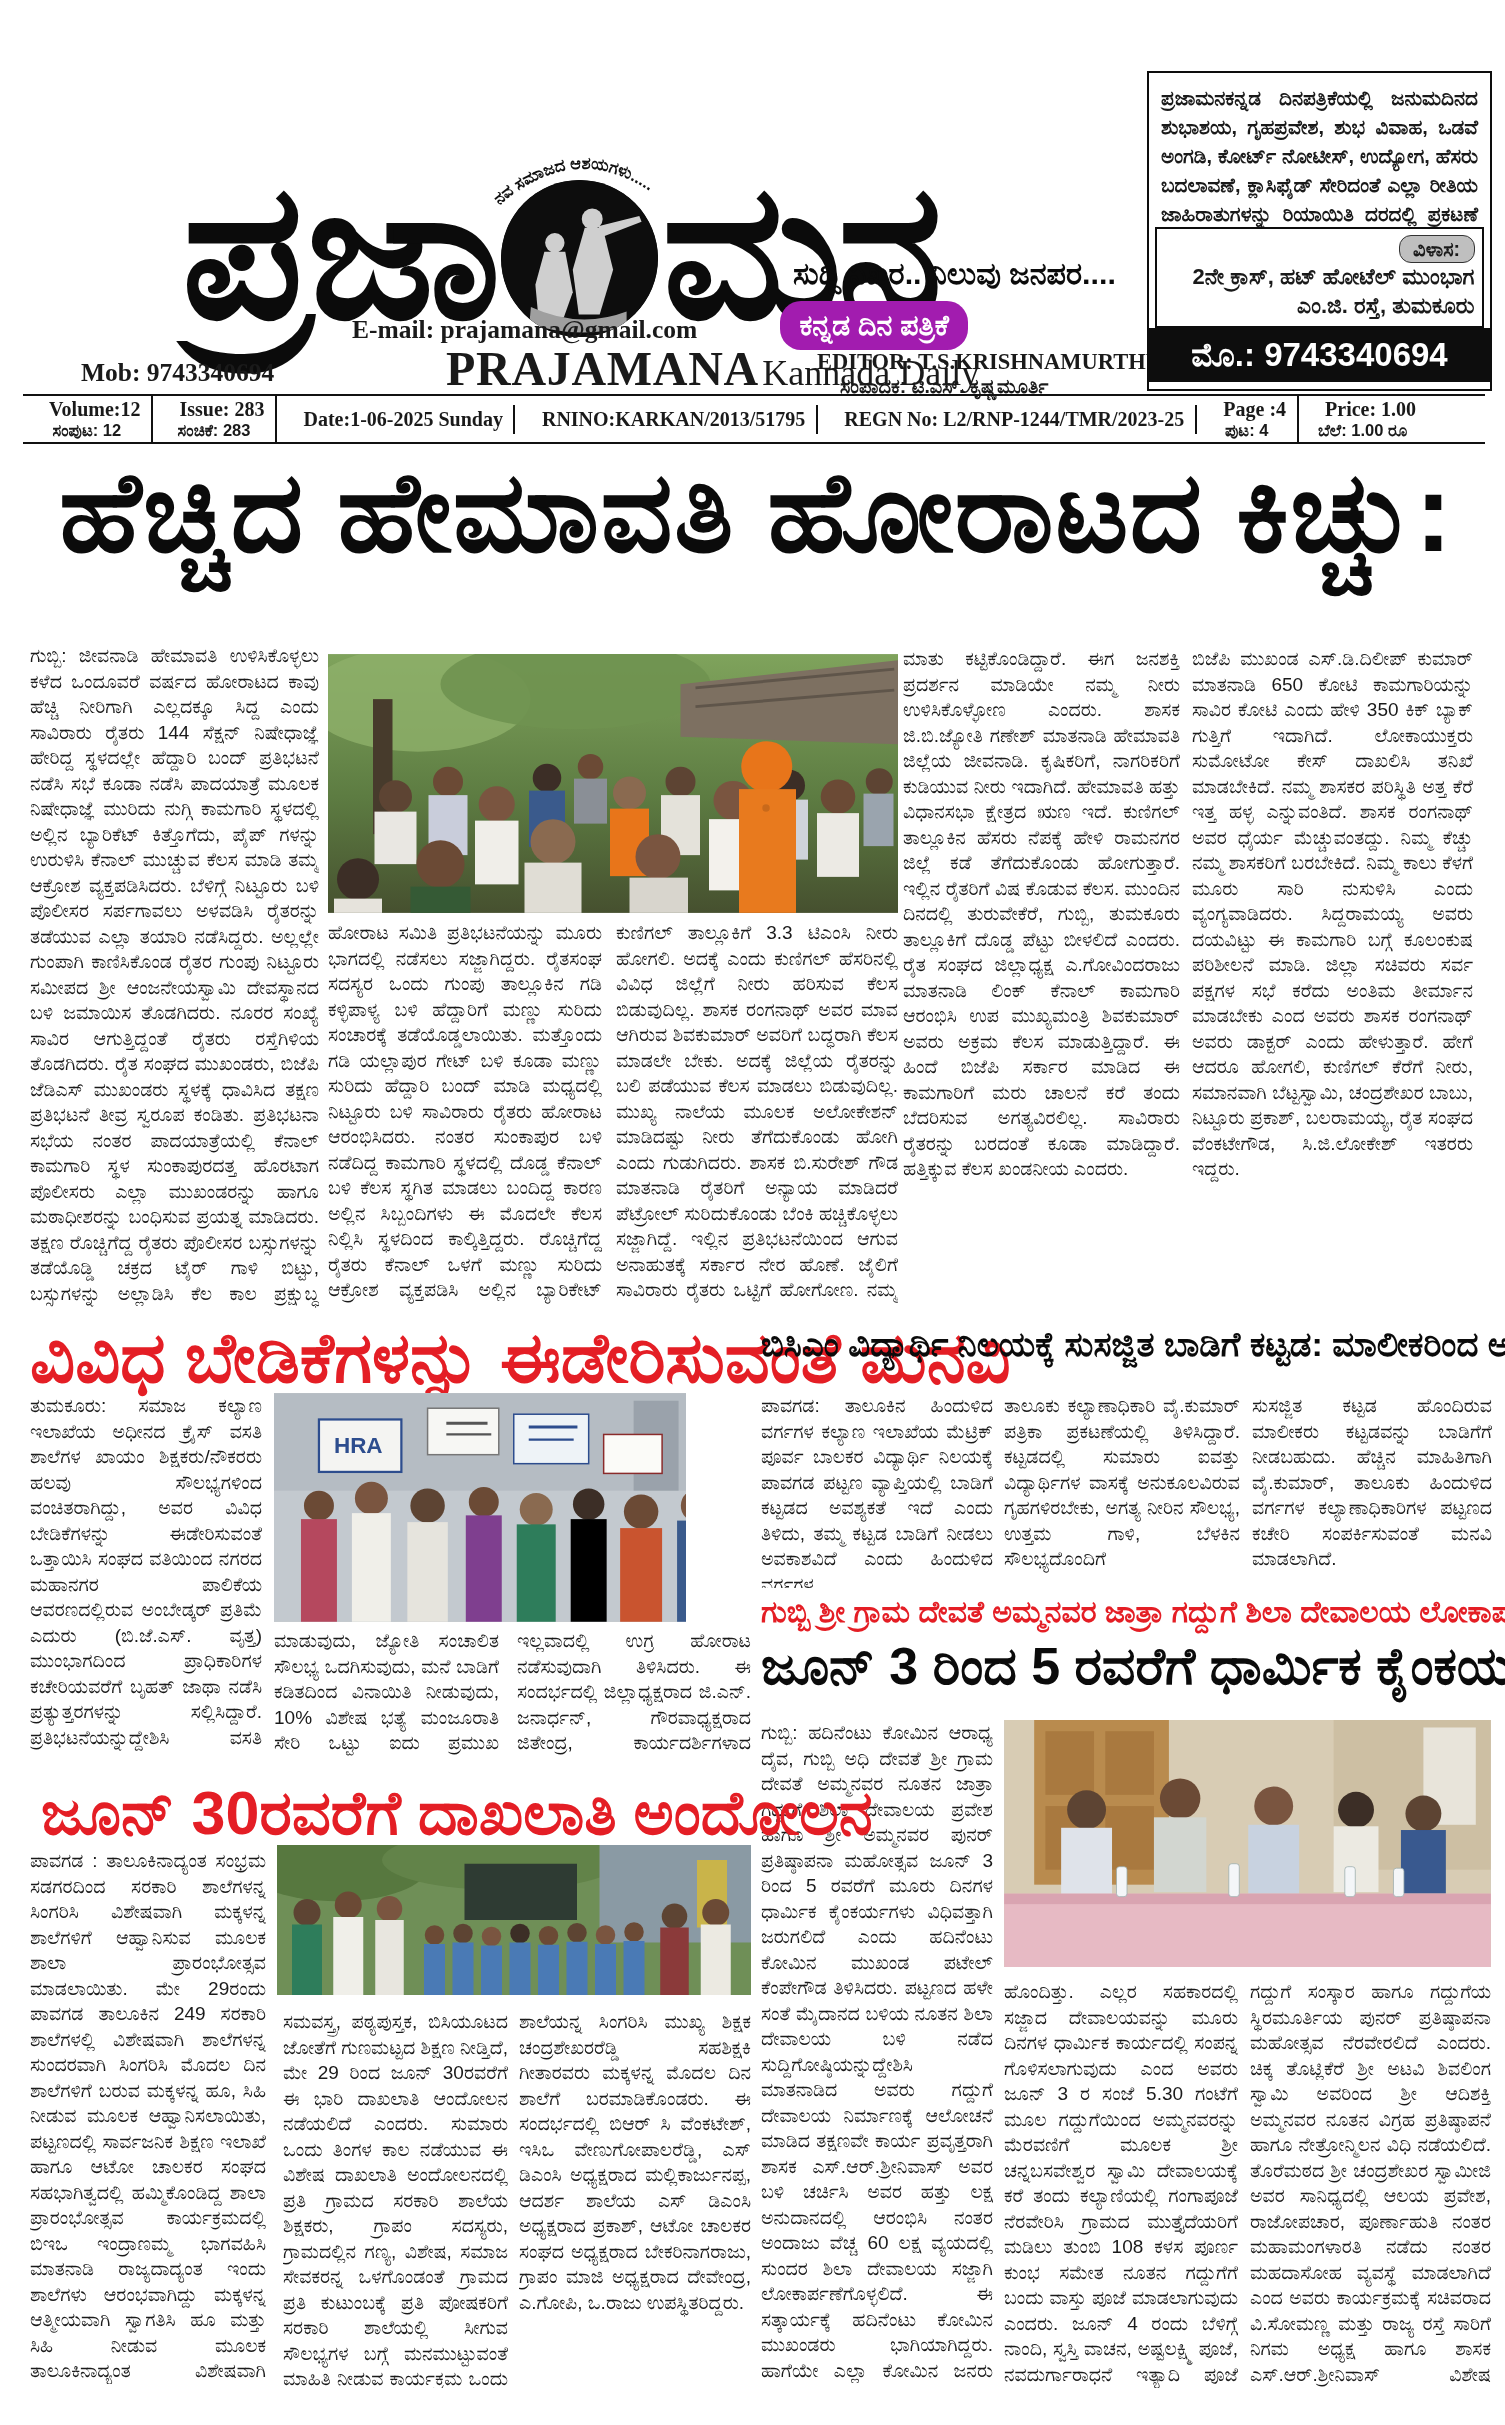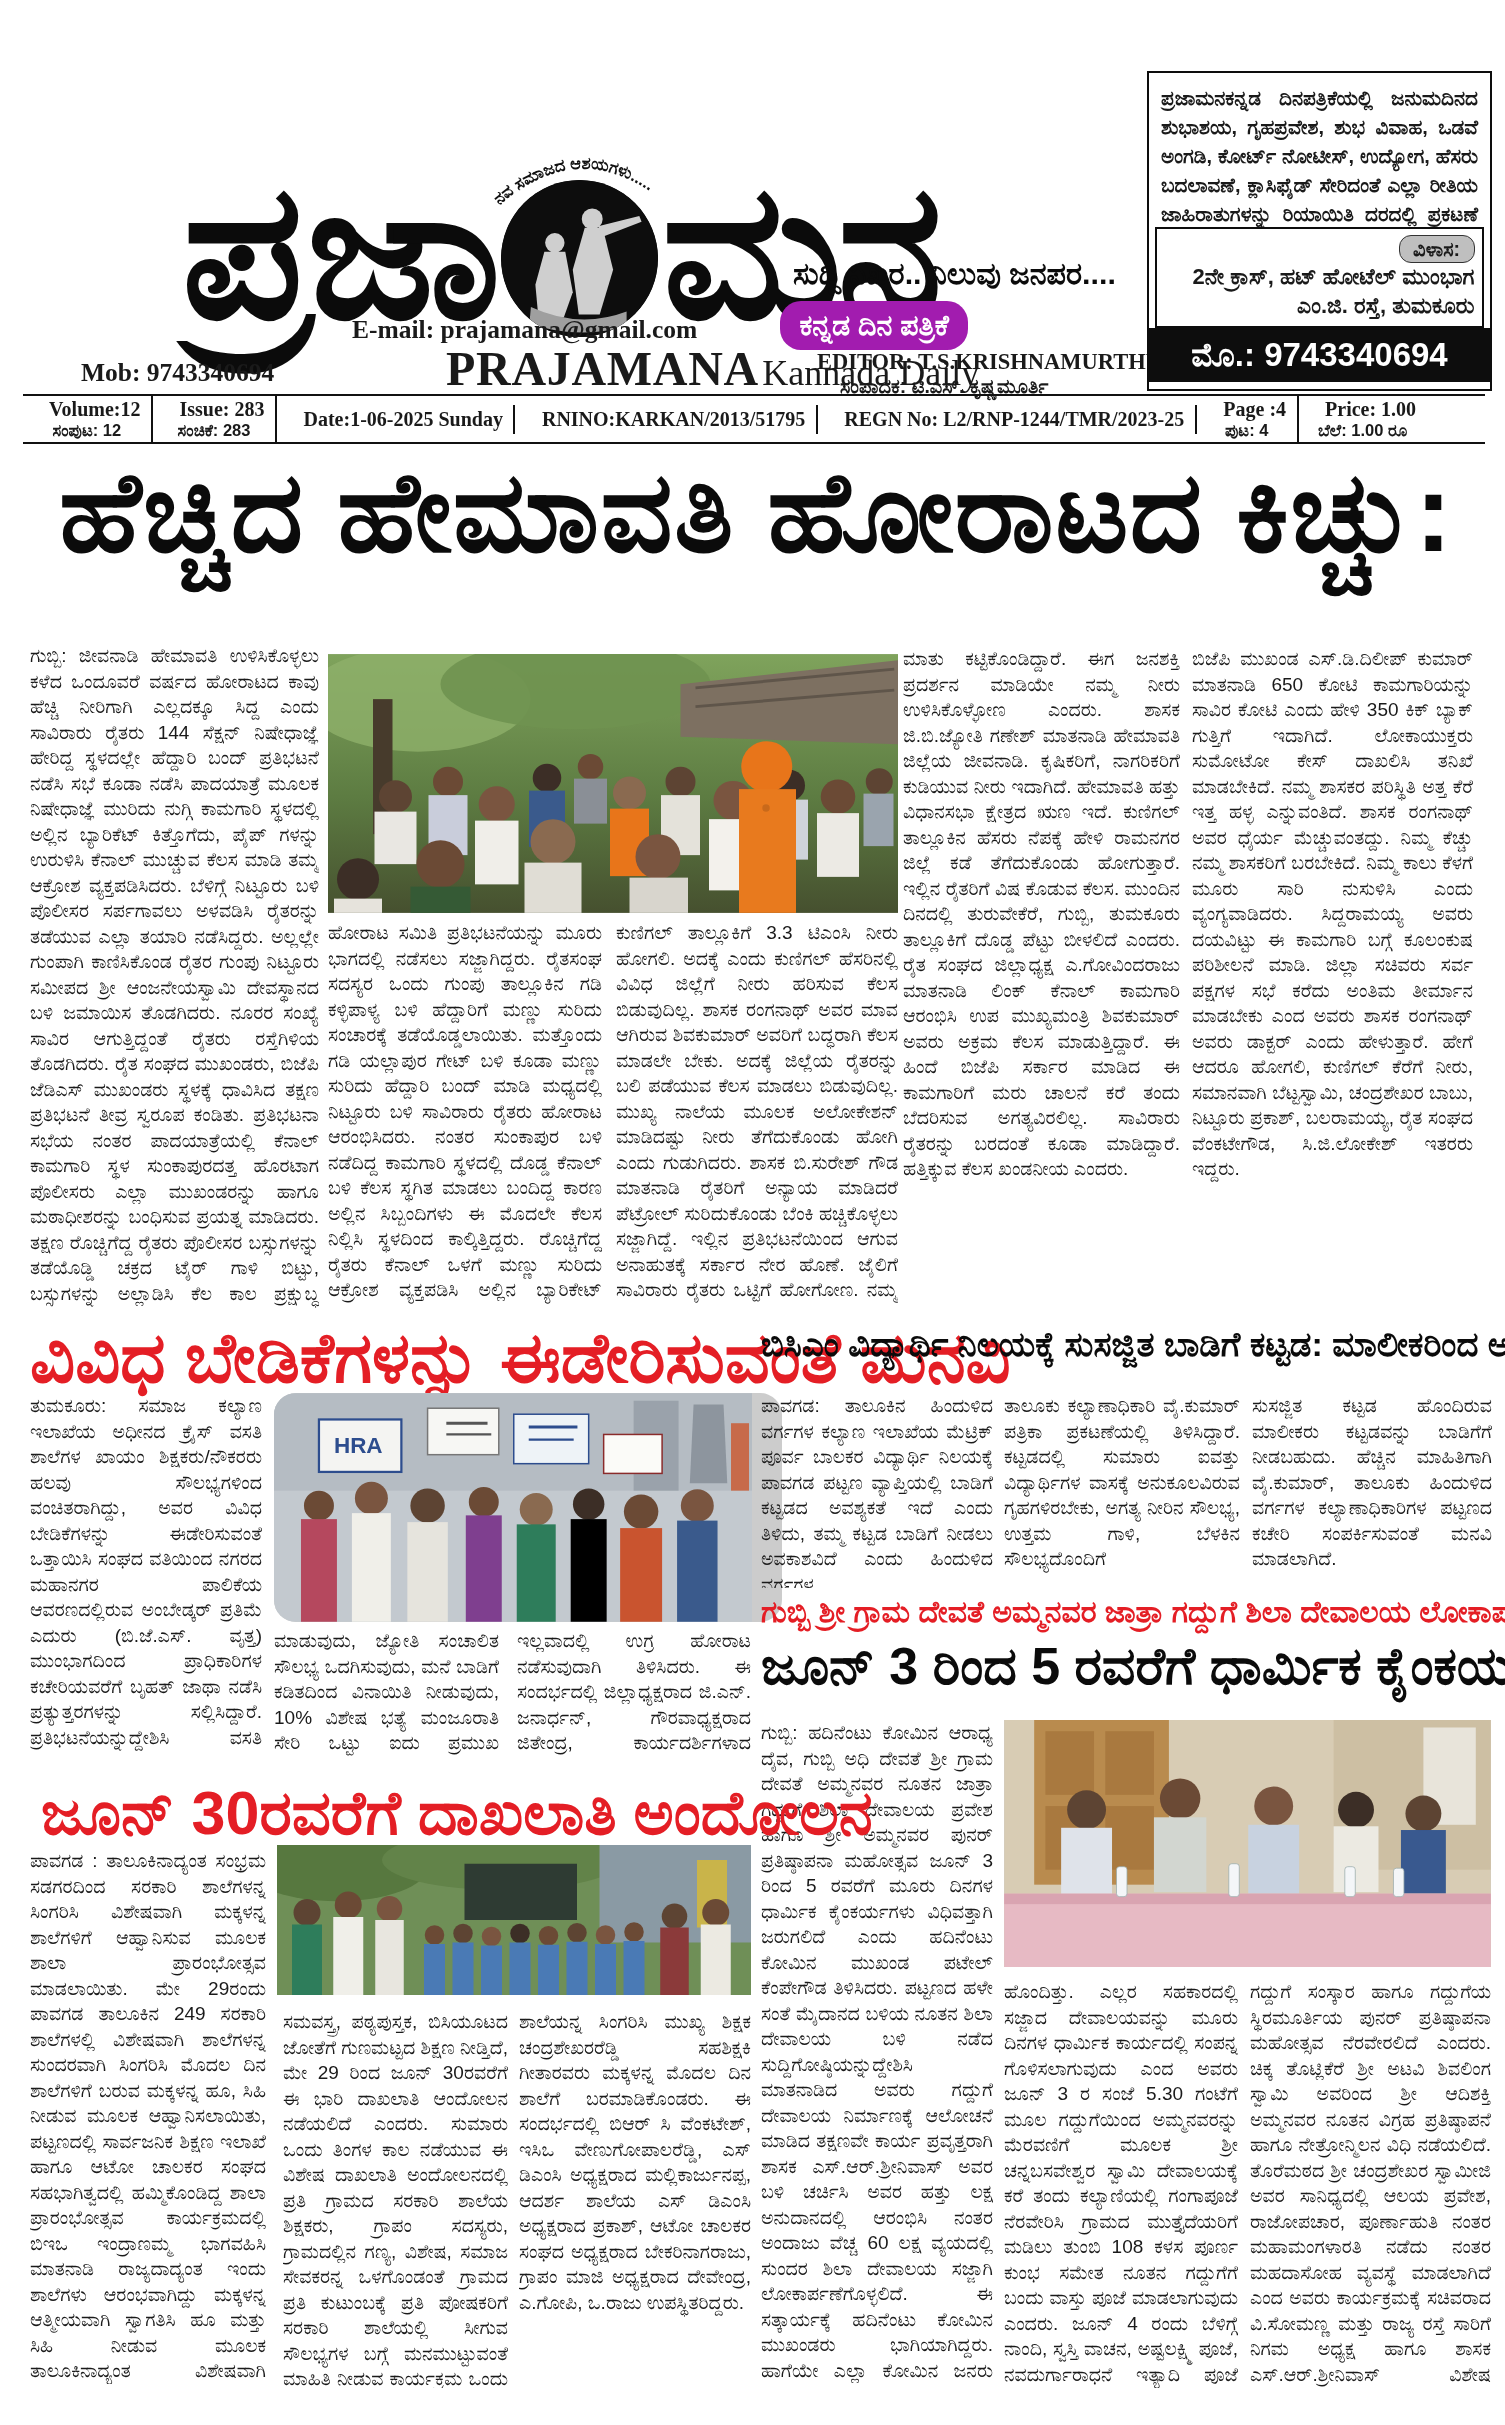--- a/index.html
+++ b/index.html
@@ -201,21 +201,21 @@
 
   <div class="abs colx" style="left:328px;top:920px;width:274px;height:388px;">ಹೋರಾಟ ಸಮಿತಿ ಪ್ರತಿಭಟನೆಯನ್ನು ಮೂರು ಭಾಗದಲ್ಲಿ ನಡೆಸಲು ಸಜ್ಜಾಗಿದ್ದರು. ರೈತಸಂಘ ಸದಸ್ಯರ ಒಂದು ಗುಂಪು ತಾಲ್ಲೂಕಿನ ಗಡಿ ಕಳ್ಳಿಪಾಳ್ಯ ಬಳಿ ಹೆದ್ದಾರಿಗೆ ಮಣ್ಣು ಸುರಿದು ಸಂಚಾರಕ್ಕೆ ತಡೆಯೊಡ್ಡಲಾಯಿತು. ಮತ್ತೊಂದು ಗಡಿ ಯಲ್ಲಾಪುರ ಗೇಟ್ ಬಳಿ ಕೂಡಾ ಮಣ್ಣು ಸುರಿದು ಹೆದ್ದಾರಿ ಬಂದ್ ಮಾಡಿ ಮಧ್ಯದಲ್ಲಿ ನಿಟ್ಟೂರು ಬಳಿ ಸಾವಿರಾರು ರೈತರು ಹೋರಾಟ ಆರಂಭಿಸಿದರು. ನಂತರ ಸುಂಕಾಪುರ ಬಳಿ ನಡೆದಿದ್ದ ಕಾಮಗಾರಿ ಸ್ಥಳದಲ್ಲಿ ದೊಡ್ಡ ಕೆನಾಲ್ ಬಳಿ ಕೆಲಸ ಸ್ಥಗಿತ ಮಾಡಲು ಬಂದಿದ್ದ ಕಾರಣ ಅಲ್ಲಿನ ಸಿಬ್ಬಂದಿಗಳು ಈ ಮೊದಲೇ ಕೆಲಸ ನಿಲ್ಲಿಸಿ ಸ್ಥಳದಿಂದ ಕಾಲ್ಕಿತ್ತಿದ್ದರು. ರೊಚ್ಚಿಗೆದ್ದ ರೈತರು ಕೆನಾಲ್ ಒಳಗೆ ಮಣ್ಣು ಸುರಿದು ಆಕ್ರೋಶ ವ್ಯಕ್ತಪಡಿಸಿ ಅಲ್ಲಿನ ಬ್ಯಾರಿಕೇಟ್ ಗಳನ್ನೂ ಕಿತ್ತೊಗೆದರು. ದೊಡ್ಡ ಪೈಪ್ ಉರುಳಿಸಿದರು. ಗುತ್ತಿಗೆದಾರರ ಜಿಸಿಬಿ ಯಂತ್ರಗಳನ್ನು ಬಳಸಿ ಮಣ್ಣು ಕೆನಾಲ್ ಗೆ ಸುರಿದರು. ಸ್ಥಳದಲ್ಲಿ ಡಿಸಿಎಂ ಶಿವಕುಮಾರ್ ಅವರ ಭಾವಚಿತ್ರ ಹಿಡಿದು ಧಿಕ್ಕಾರ ಕೂಗಿದರು. ಪ್ರತಿಭಟನೆಯಲ್ಲಿ ಶಾಸಕ ಎಂ.ಟಿ.ಕೃಷ್ಣಪ್ಪ ಮಾತನಾಡಿ</div>
   <div class="abs colx" style="left:616px;top:920px;width:282px;height:388px;">ಕುಣಿಗಲ್ ತಾಲ್ಲೂಕಿಗೆ 3.3 ಟಿಎಂಸಿ ನೀರು ಹೋಗಲಿ. ಅದಕ್ಕೆ ಎಂದು ಕುಣಿಗಲ್ ಹೆಸರಿನಲ್ಲಿ ವಿವಿಧ ಜಿಲ್ಲೆಗೆ ನೀರು ಹರಿಸುವ ಕೆಲಸ ಬಿಡುವುದಿಲ್ಲ. ಶಾಸಕ ರಂಗನಾಥ್ ಅವರ ಮಾವ ಆಗಿರುವ ಶಿವಕುಮಾರ್ ಅವರಿಗೆ ಬದ್ಧರಾಗಿ ಕೆಲಸ ಮಾಡಲೇ ಬೇಕು. ಅದಕ್ಕೆ ಜಿಲ್ಲೆಯ ರೈತರನ್ನು ಬಲಿ ಪಡೆಯುವ ಕೆಲಸ ಮಾಡಲು ಬಿಡುವುದಿಲ್ಲ. ಮುಖ್ಯ ನಾಲೆಯ ಮೂಲಕ ಅಲೋಕೇಶನ್ ಮಾಡಿದಷ್ಟು ನೀರು ತೆಗೆದುಕೊಂಡು ಹೋಗಿ ಎಂದು ಗುಡುಗಿದರು. ಶಾಸಕ ಬಿ.ಸುರೇಶ್ ಗೌಡ ಮಾತನಾಡಿ ರೈತರಿಗೆ ಅನ್ಯಾಯ ಮಾಡಿದರೆ ಪೆಟ್ರೋಲ್ ಸುರಿದುಕೊಂಡು ಬೆಂಕಿ ಹಚ್ಚಿಕೊಳ್ಳಲು ಸಜ್ಜಾಗಿದ್ದೆ. ಇಲ್ಲಿನ ಪ್ರತಿಭಟನೆಯಿಂದ ಆಗುವ ಅನಾಹುತಕ್ಕೆ ಸರ್ಕಾರ ನೇರ ಹೊಣೆ. ಜೈಲಿಗೆ ಸಾವಿರಾರು ರೈತರು ಒಟ್ಟಿಗೆ ಹೋಗೋಣ. ನಮ್ಮ ಹಕ್ಕು ಪ್ರತಿಪಾದಿಸಲು ಸ್ಥಳಕ್ಕೆ ಹೋಗೋಣ. ಶಾಂತಿಯುತ ಪ್ರತಿಭಟನೆ ನಡೆಸೋಣ. ಗುಬ್ಬಿ ಶಾಸಕರು ಕಾಂಗ್ರೆಸ್ ಸೇರಿ</div>
   <div class="abs colx" style="left:903px;top:646px;width:277px;height:663px;">ಮಾತು ಕಟ್ಟಿಕೊಂಡಿದ್ದಾರೆ. ಈಗ ಜನಶಕ್ತಿ ಪ್ರದರ್ಶನ ಮಾಡಿಯೇ ನಮ್ಮ ನೀರು ಉಳಿಸಿಕೊಳ್ಳೋಣ ಎಂದರು. ಶಾಸಕ ಜಿ.ಬಿ.ಜ್ಯೋತಿ ಗಣೇಶ್ ಮಾತನಾಡಿ ಹೇಮಾವತಿ ಜಿಲ್ಲೆಯ ಜೀವನಾಡಿ. ಕೃಷಿಕರಿಗೆ, ನಾಗರಿಕರಿಗೆ ಕುಡಿಯುವ ನೀರು ಇದಾಗಿದೆ. ಹೇಮಾವತಿ ಹತ್ತು ವಿಧಾನಸಭಾ ಕ್ಷೇತ್ರದ ಋಣ ಇದೆ. ಕುಣಿಗಲ್ ತಾಲ್ಲೂಕಿನ ಹೆಸರು ನೆಪಕ್ಕೆ ಹೇಳಿ ರಾಮನಗರ ಜಿಲ್ಲೆ ಕಡೆ ತೆಗೆದುಕೊಂಡು ಹೋಗುತ್ತಾರೆ. ಇಲ್ಲಿನ ರೈತರಿಗೆ ವಿಷ ಕೊಡುವ ಕೆಲಸ. ಮುಂದಿನ ದಿನದಲ್ಲಿ ತುರುವೇಕೆರೆ, ಗುಬ್ಬಿ, ತುಮಕೂರು ತಾಲ್ಲೂಕಿಗೆ ದೊಡ್ಡ ಪೆಟ್ಟು ಬೀಳಲಿದೆ ಎಂದರು. ರೈತ ಸಂಘದ ಜಿಲ್ಲಾಧ್ಯಕ್ಷ ಎ.ಗೋವಿಂದರಾಜು ಮಾತನಾಡಿ ಲಿಂಕ್ ಕೆನಾಲ್ ಕಾಮಗಾರಿ ಆರಂಭಿಸಿ ಉಪ ಮುಖ್ಯಮಂತ್ರಿ ಶಿವಕುಮಾರ್ ಅವರು ಅಕ್ರಮ ಕೆಲಸ ಮಾಡುತ್ತಿದ್ದಾರೆ. ಈ ಹಿಂದೆ ಬಿಜೆಪಿ ಸರ್ಕಾರ ಮಾಡಿದ ಈ ಕಾಮಗಾರಿಗೆ ಮರು ಚಾಲನೆ ಕರೆ ತಂದು ಬೆದರಿಸುವ ಅಗತ್ಯವಿರಲಿಲ್ಲ. ಸಾವಿರಾರು ರೈತರನ್ನು ಬರದಂತೆ ಕೂಡಾ ಮಾಡಿದ್ದಾರೆ. ಹತ್ತಿಕ್ಕುವ ಕೆಲಸ ಖಂಡನೀಯ ಎಂದರು.</div>
   <div class="abs colx" style="left:1192px;top:646px;width:281px;height:663px;">ಬಿಜೆಪಿ ಮುಖಂಡ ಎಸ್.ಡಿ.ದಿಲೀಪ್ ಕುಮಾರ್ ಮಾತನಾಡಿ 650 ಕೋಟಿ ಕಾಮಗಾರಿಯನ್ನು ಸಾವಿರ ಕೋಟಿ ಎಂದು ಹೇಳಿ 350 ಕಿಕ್ ಬ್ಯಾಕ್ ಗುತ್ತಿಗೆ ಇದಾಗಿದೆ. ಲೋಕಾಯುಕ್ತರು ಸುಮೋಟೋ ಕೇಸ್ ದಾಖಲಿಸಿ ತನಿಖೆ ಮಾಡಬೇಕಿದೆ. ನಮ್ಮ ಶಾಸಕರ ಪರಿಸ್ಥಿತಿ ಅತ್ತ ಕೆರೆ ಇತ್ತ ಹಳ್ಳ ಎನ್ನುವಂತಿದೆ. ಶಾಸಕ ರಂಗನಾಥ್ ಅವರ ಧೈರ್ಯ ಮೆಚ್ಚುವಂತದ್ದು. ನಿಮ್ಮ ಕೆಚ್ಚು ನಮ್ಮ ಶಾಸಕರಿಗೆ ಬರಬೇಕಿದೆ. ನಿಮ್ಮ ಕಾಲು ಕೆಳಗೆ ಮೂರು ಸಾರಿ ನುಸುಳಿಸಿ ಎಂದು ವ್ಯಂಗ್ಯವಾಡಿದರು. ಸಿದ್ದರಾಮಯ್ಯ ಅವರು ದಯವಿಟ್ಟು ಈ ಕಾಮಗಾರಿ ಬಗ್ಗೆ ಕೂಲಂಕುಷ ಪರಿಶೀಲನೆ ಮಾಡಿ. ಜಿಲ್ಲಾ ಸಚಿವರು ಸರ್ವ ಪಕ್ಷಗಳ ಸಭೆ ಕರೆದು ಅಂತಿಮ ತೀರ್ಮಾನ ಮಾಡಬೇಕು ಎಂದ ಅವರು ಶಾಸಕ ರಂಗನಾಥ್ ಅವರು ಡಾಕ್ಟರ್ ಎಂದು ಹೇಳುತ್ತಾರೆ. ಹೇಗೆ ಆದರೂ ಹೋಗಲಿ, ಕುಣಿಗಲ್ ಕೆರೆಗೆ ನೀರು, ಸಮಾನವಾಗಿ ಬೆಟ್ಟಸ್ವಾಮಿ, ಚಂದ್ರಶೇಖರ ಬಾಬು, ನಿಟ್ಟೂರು ಪ್ರಕಾಶ್, ಬಲರಾಮಯ್ಯ, ರೈತ ಸಂಘದ ವೆಂಕಟೇಗೌಡ, ಸಿ.ಜಿ.ಲೋಕೇಶ್ ಇತರರು ಇದ್ದರು.</div>
 
   <div class="abs red-head-1" style="left:30px;top:1318px;width:742px;">ವಿವಿಧ ಬೇಡಿಕೆಗಳನ್ನು ಈಡೇರಿಸುವಂತೆ ಮನವಿ</div>
 
   <div class="abs colx" style="left:30px;top:1393px;width:232px;height:360px;">ತುಮಕೂರು: ಸಮಾಜ ಕಲ್ಯಾಣ ಇಲಾಖೆಯ ಅಧೀನದ ಕ್ರೈಸ್ ವಸತಿ ಶಾಲೆಗಳ ಖಾಯಂ ಶಿಕ್ಷಕರು/ನೌಕರರು ಹಲವು ಸೌಲಭ್ಯಗಳಿಂದ ವಂಚಿತರಾಗಿದ್ದು, ಅವರ ವಿವಿಧ ಬೇಡಿಕೆಗಳನ್ನು ಈಡೇರಿಸುವಂತೆ ಒತ್ತಾಯಿಸಿ ಸಂಘದ ವತಿಯಿಂದ ನಗರದ ಮಹಾನಗರ ಪಾಲಿಕೆಯ ಆವರಣದಲ್ಲಿರುವ ಅಂಬೇಡ್ಕರ್ ಪ್ರತಿಮೆ ಎದುರು (ಬಿ.ಜೆ.ಎಸ್. ವೃತ್ತ) ಮುಂಭಾಗದಿಂದ ಪ್ರಾಧಿಕಾರಿಗಳ ಕಚೇರಿಯವರೆಗೆ ಬೃಹತ್ ಜಾಥಾ ನಡೆಸಿ ಪ್ರತ್ಯುತ್ತರಗಳನ್ನು ಸಲ್ಲಿಸಿದ್ದಾರೆ. ಪ್ರತಿಭಟನೆಯನ್ನುದ್ದೇಶಿಸಿ ವಸತಿ ಶಾಲೆಗಳ ಸಂಘದ ತುಮಕೂರು ಜಿಲ್ಲಾಧ್ಯಕ್ಷರಾದ ಜನಾರ್ಧನ್ ರವರು ಮಾತನಾಡಿ ಸರ್ಕಾರಕ್ಕೆ ವಸತಿ ಶಿಕ್ಷಣ ನಿರ್ದೇಶನಾಲಯ ರಚನೆ</div>
 
-  <div class="abs photo" style="left:274px;top:1393px;width:508px;height:229px;border-radius:22px;">
+  <div class="abs photo" style="left:274px;top:1393px;width:412px;height:229px;">
     <svg width="478" height="229" viewBox="0 0 638 305">
       <rect width="638" height="305" fill="#c3c9cf"></rect>
       <rect x="0" y="0" width="638" height="130" fill="#b5bcc3"></rect>
       <rect x="480" y="10" width="60" height="120" fill="#9aa2ab"></rect>
       <polygon points="560,15 600,15 605,120 555,120" fill="#8d959e"></polygon>
       <rect x="610" y="40" width="24" height="90" fill="#c76a4a"></rect>
       <rect x="60" y="35" width="110" height="70" fill="#f4f4f2" stroke="#2d4d8e" stroke-width="3"></rect>
       <text x="80" y="80" font-size="30" font-weight="bold" fill="#2d4d8e" font-family="Liberation Sans,sans-serif">HRA</text>
       <rect x="205" y="20" width="95" height="62" fill="#f7f7f4" stroke="#777" stroke-width="2"></rect>
       <rect x="320" y="28" width="100" height="66" fill="#eef3f7" stroke="#2d4d8e" stroke-width="2"></rect>

